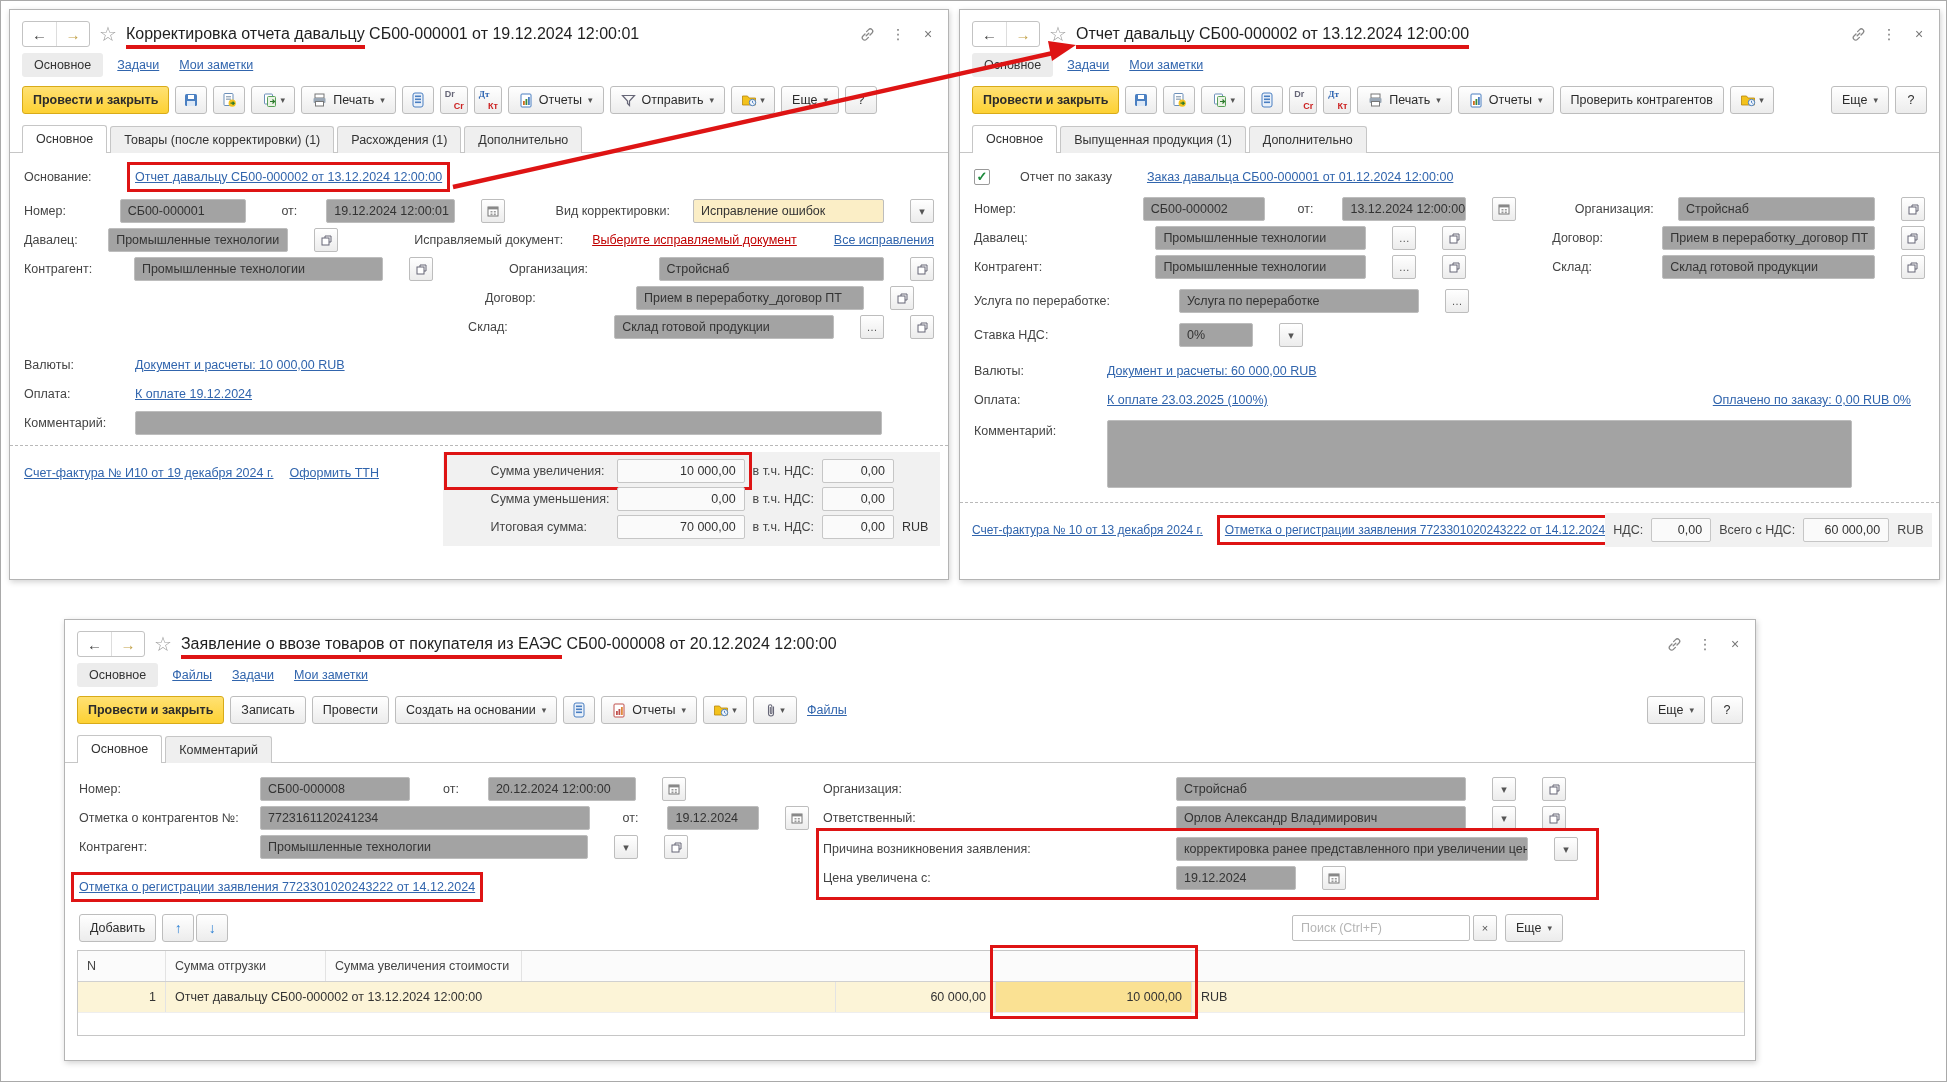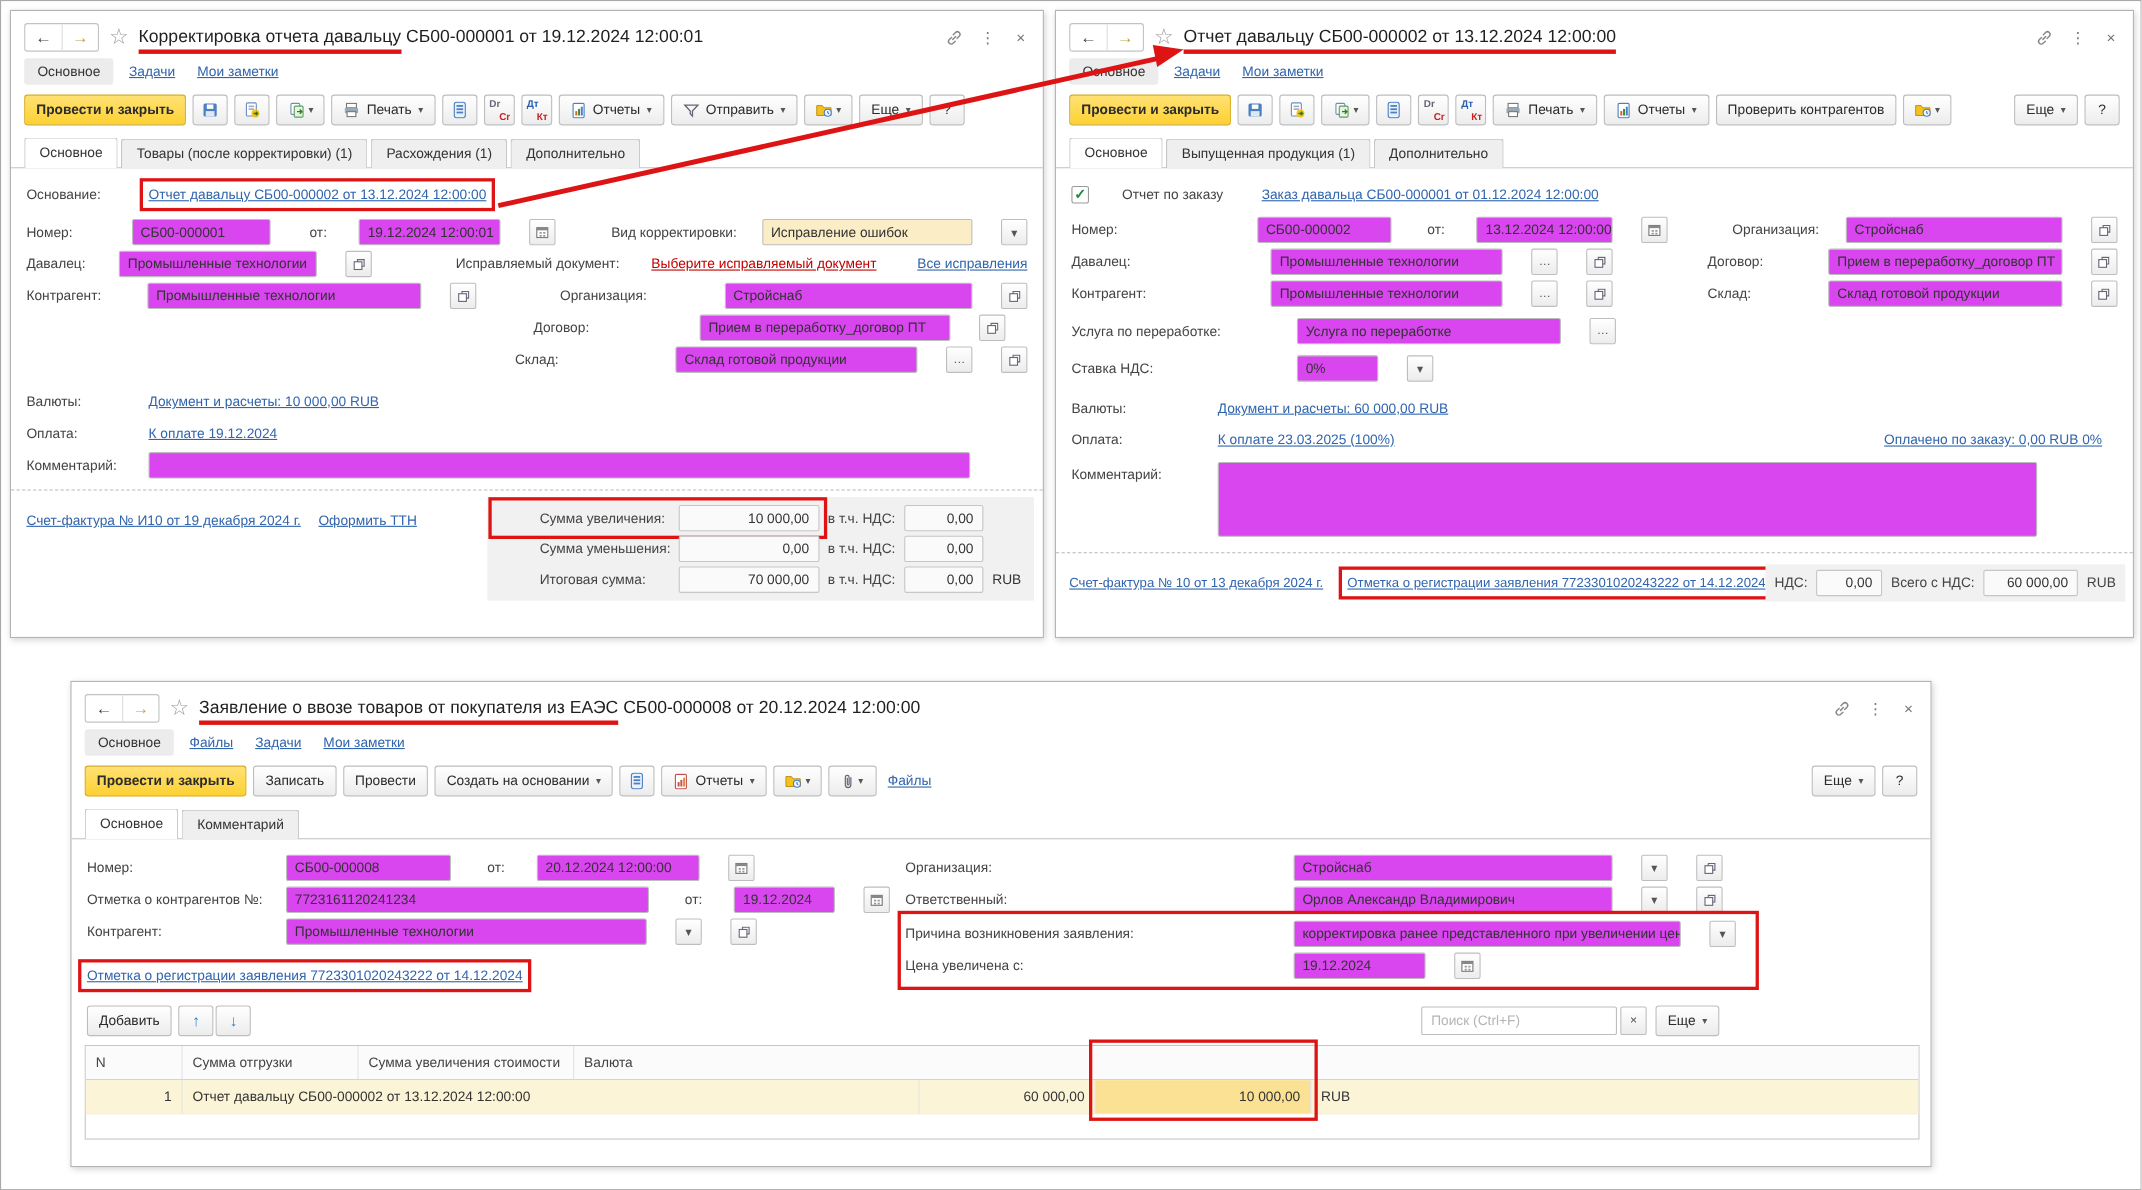--- a/index.html
+++ b/index.html
@@ -30,33 +30,33 @@
   .btn { display:inline-flex; align-items:center; gap:6px; height:28px; padding:0 10px; border:1px solid #bdbdbd; border-radius:3px;
          background:linear-gradient(#ffffff,#ececec); color:#2b2b2b; cursor:pointer; white-space:nowrap; }
   .btn.primary { background:linear-gradient(#ffe173,#fdd133); border-color:#d8ab19; font-weight:bold; }
   .iconbtn { padding:0; width:32px; justify-content:center; }
   .iconbtn.dd { width:44px; gap:3px; }
   .caret { font-size:9px; color:#555; }
   .acct { width:28px; height:28px; border:1px solid #bdbdbd; border-radius:3px; background:linear-gradient(#fff,#ececec);
           position:relative; font-size:9px; font-weight:bold; cursor:pointer; }
   .acct .t { position:absolute; left:4px; top:2px; }
   .acct .b { position:absolute; right:3px; bottom:2px; color:#cc2222; }
-  .acct .t.blue { color:#2a62b0; }
+  .acct .t.blue { color:#2a62b0;font-family:Liberation Serif, serif; }
   .acct .t.gray { color:#667; }
   .tb-right { margin-left:auto; display:flex; gap:6px; }
 
   .tabsbar { display:flex; align-items:flex-end; gap:3px; height:33px; padding:0 12px; border-bottom:1px solid #c6c6c6; }
   .tab { padding:6px 13px; border:1px solid #c6c6c6; border-bottom:none; border-radius:3px 3px 0 0; background:#efefef; color:#333;
          position:relative; top:1px; cursor:pointer; white-space:nowrap; }
   .tab.active { background:#fff; padding-bottom:7px; }
 
   .formarea { position:relative; padding-top:10px; }
   .frow { display:flex; align-items:center; height:28px; margin:0 14px 1px 14px;gap:23px; }
   .lbl { color:#444; white-space:nowrap; }
-  .input { display:flex; align-items:center; height:24px; border:1px solid #bdbdbd; border-radius:2px; background:#d946ef; padding:0 7px;
+  .input { display:flex; align-items:center; height:24px; border:1px solid #bdbdbd; border-radius:2px; background:#a3a3a3; padding:0 7px;
            white-space:nowrap; overflow:hidden; }
   .input.cream { background:#fbeec6; }
   .sq { width:24px; height:24px; border:1px solid #bdbdbd; border-radius:2px; margin-left:3px; background:linear-gradient(#fff,#ececec);
         display:flex; align-items:center; justify-content:center; font-size:11px; color:#555; cursor:pointer; flex:0 0 auto; }
   .lnk { color:#3165ad; text-decoration:underline; cursor:pointer; white-space:nowrap; }
   .redlnk { color:#c00000; text-decoration:underline; cursor:pointer; white-space:nowrap; }
   .cb { width:16px; height:16px; border:1px solid #9a9a9a; border-radius:2px; background:#fff; color:#1d8a3c; font-weight:bold;
         font-size:13px; line-height:14px; text-align:center; margin-right:7px; cursor:pointer; }
 
   .dashsep { border-top:1px dashed #b9b9b9; margin:8px 0 0 0; }
@@ -745,21 +745,20 @@
           </div>
       </div>
       <div class="tailgap"></div>
     </div>
 
     <div class="tablewrap">
       <div class="trow thead">
         <div class="th c-n">N</div>
         <div class="th c-amt" style="justify-content:flex-start">Сумма отгрузки</div>
         <div class="th c-inc" style="justify-content:flex-start">Сумма увеличения стоимости</div>
-        <div class="th c-cur">Валюта</div>
       </div>
       <div class="trow datarow">
         <div class="td c-n" style="justify-content:flex-end">1</div>
         <div class="td c-doc">Отчет давальцу СБ00-000002 от 13.12.2024 12:00:00</div>
         <div class="td c-amt">60 000,00</div>
         <div class="td c-inc">10 000,00</div>
         <div class="td c-cur">RUB</div>
       </div>
     </div>
 

